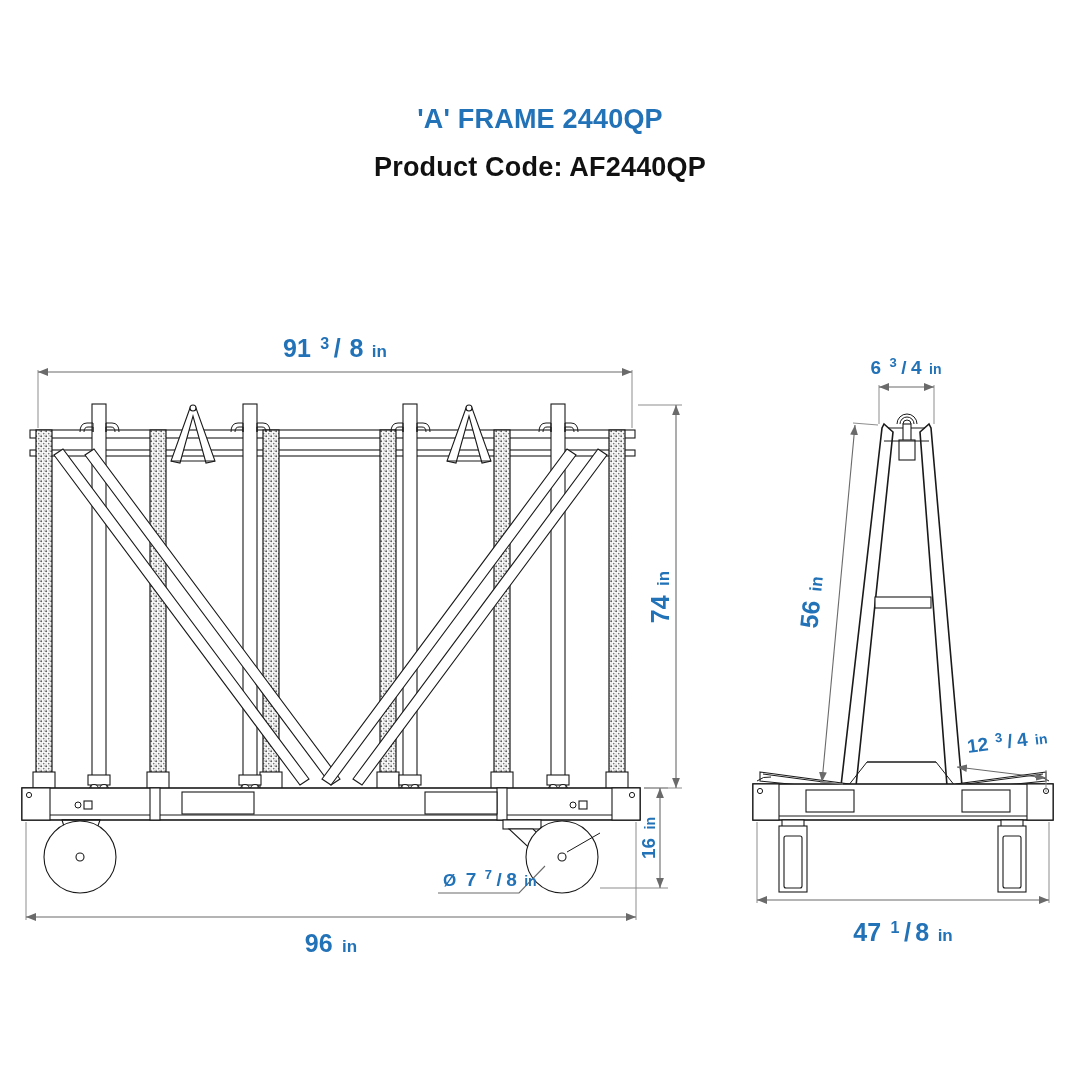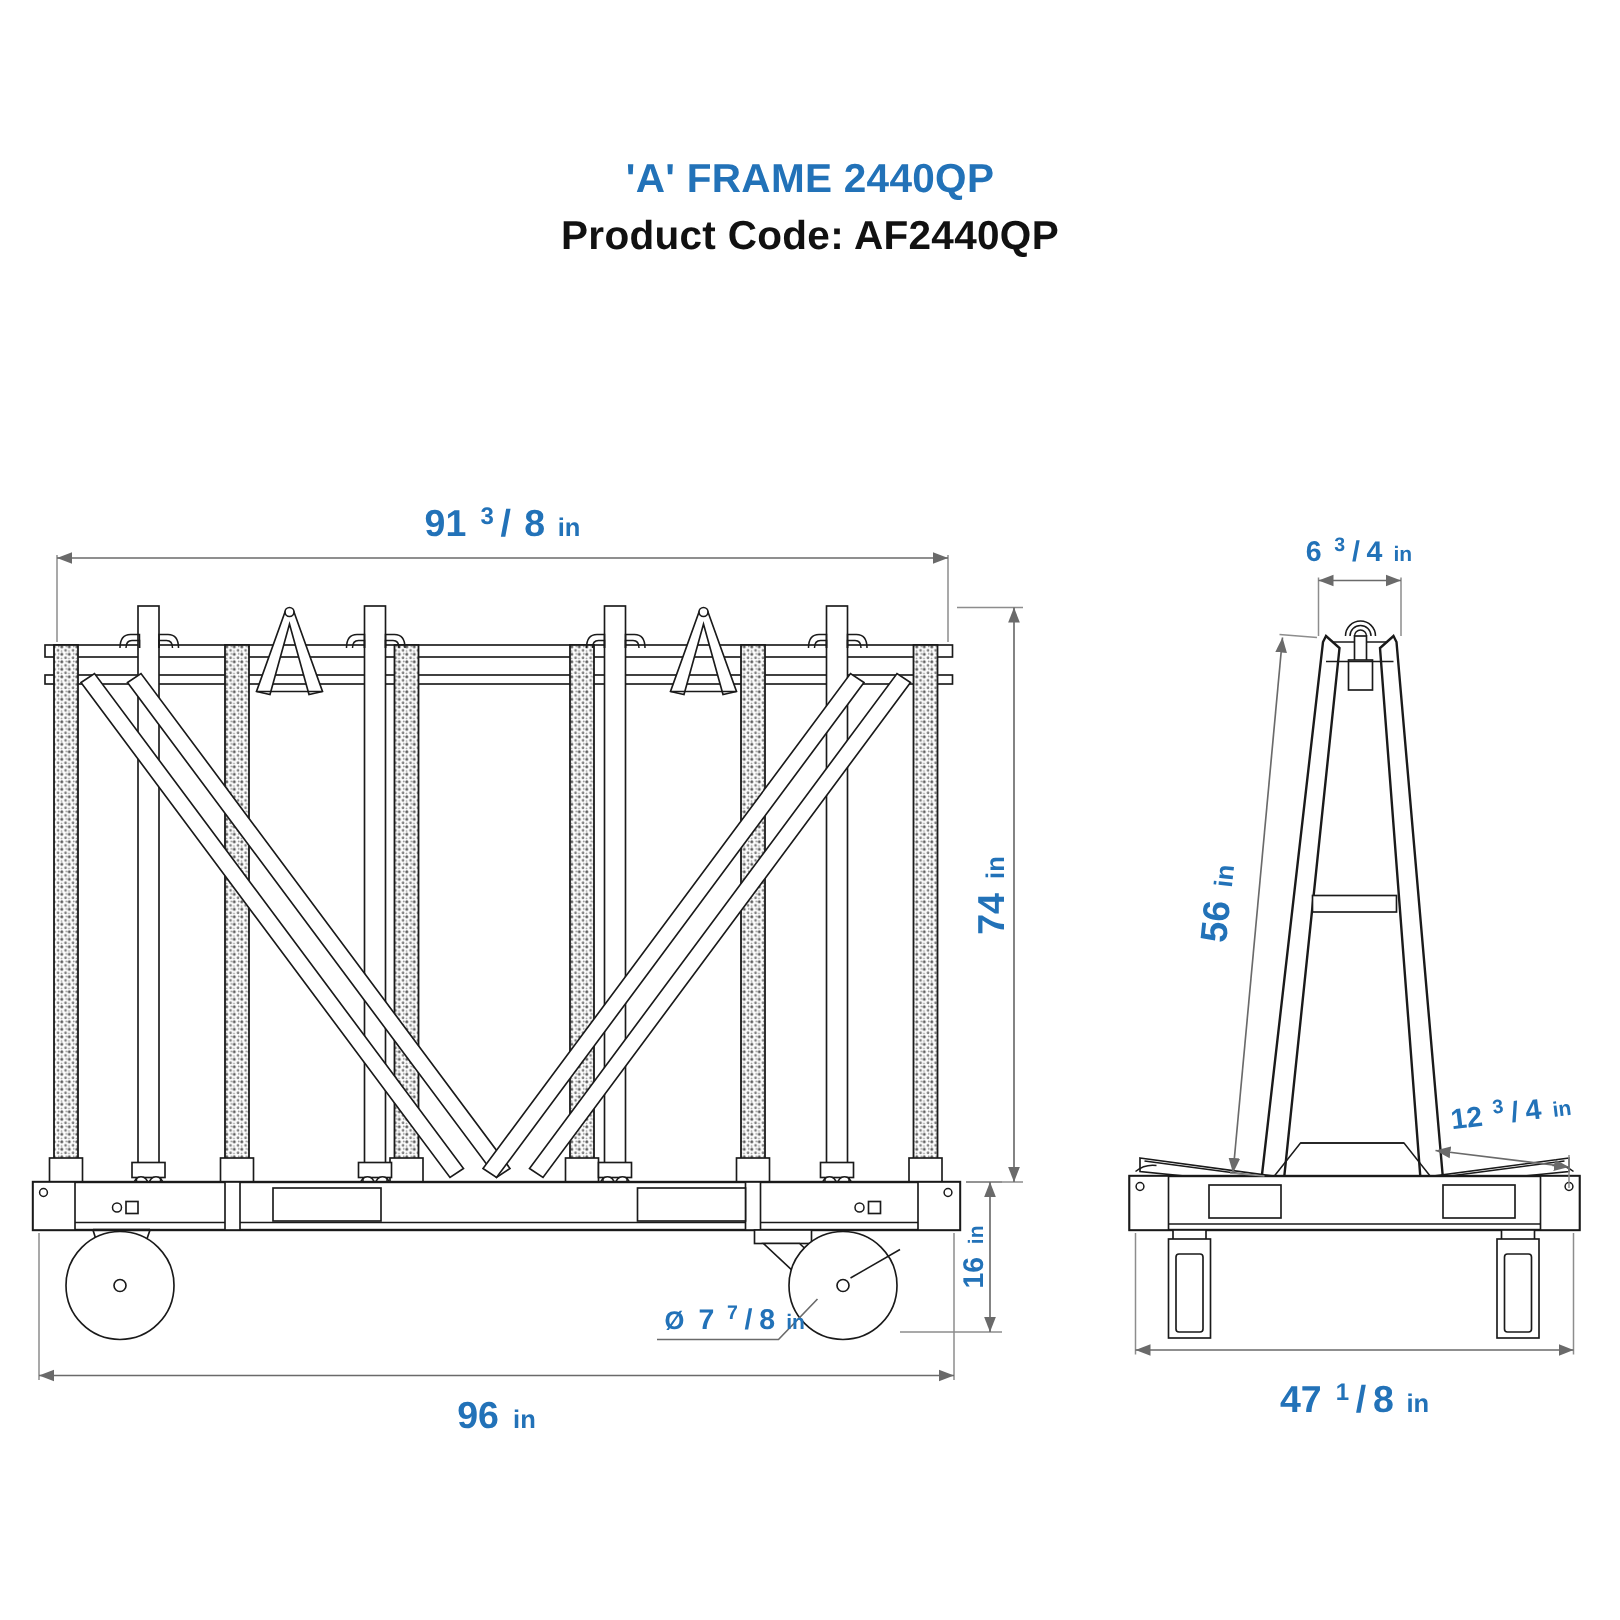--- a/index.html
+++ b/index.html
@@ -11,21 +11,21 @@
   #stage{position:relative;width:896px;height:1080px;}
   .title-block{
     position:absolute;left:0;top:104px;width:1080px;text-align:center;
   }
   .title-main{
     font-size:27px;font-weight:bold;color:#2272b8;letter-spacing:.2px;
     line-height:30px;
   }
   .title-sub{
     font-size:27px;font-weight:bold;color:#111111;letter-spacing:.2px;
-    line-height:34px;margin-top:6px;
+    line-height:34px;margin-top:16px;
   }
   svg{position:absolute;left:0;top:0;}
   text{font-family:"Liberation Sans", sans-serif;}
   .dimtxt{fill:#2272b8;font-weight:bold;}
   .dimnum{font-size:25px;}
   .dimunit{font-size:17px;}
   .dimnum-s{font-size:19px;}
   .dimunit-s{font-size:14px;}
   .frac-n{font-size:16px;}
   .frac-n-s{font-size:13px;}

